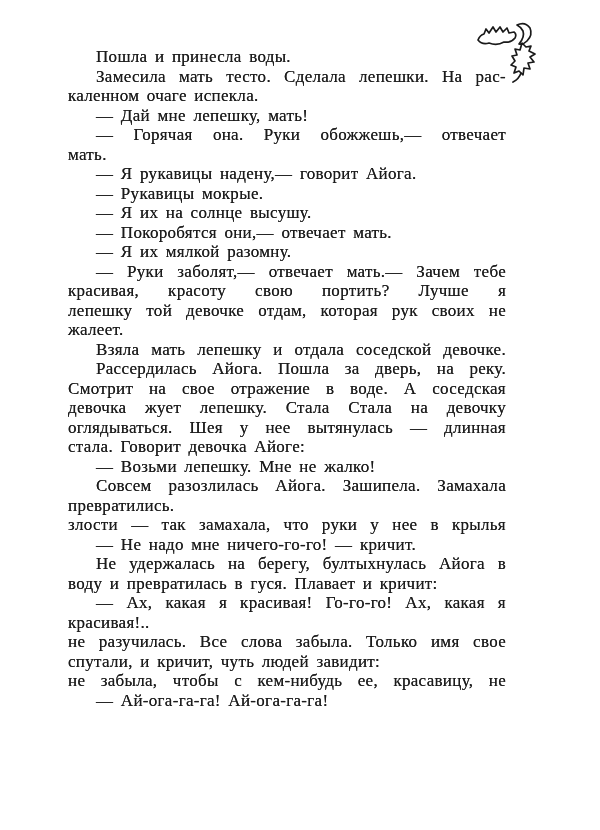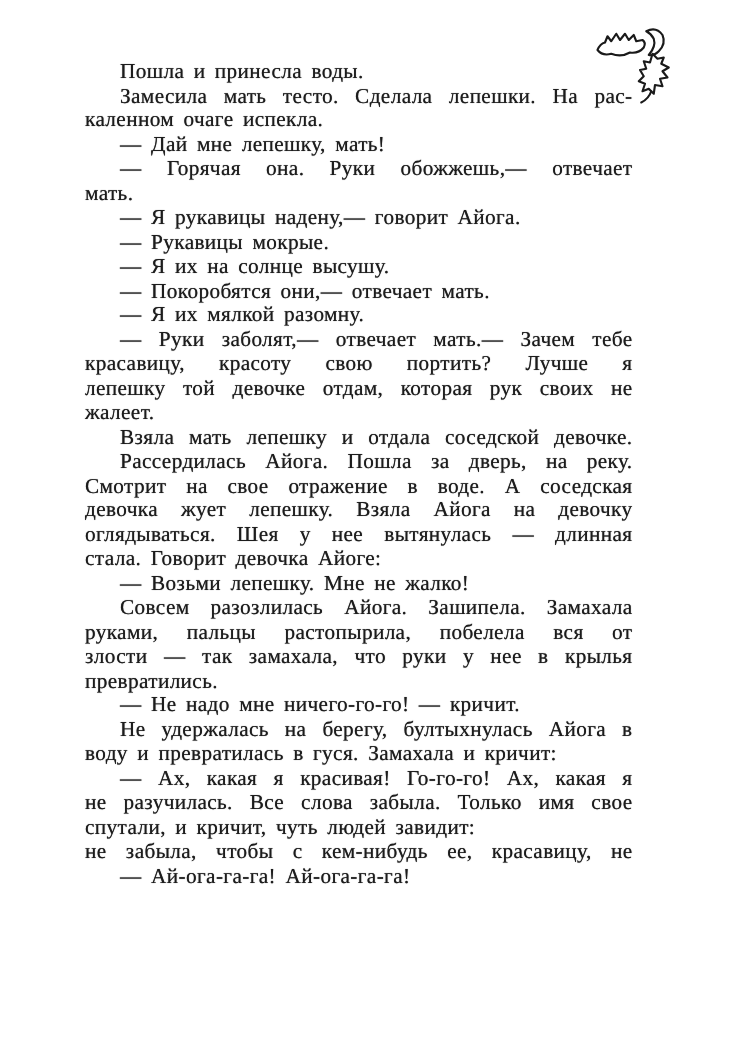--- a/index.html
+++ b/index.html
@@ -80,37 +80,37 @@
       <div class="line">каленном очаге испекла.</div>
       <div class="line indent">— Дай мне лепешку, мать!</div>
       <div class="line indent justify">— Горячая она. Руки обожжешь,— отвечает</div>
       <div class="line">мать.</div>
       <div class="line indent">— Я рукавицы надену,— говорит Айога.</div>
       <div class="line indent">— Рукавицы мокрые.</div>
       <div class="line indent">— Я их на солнце высушу.</div>
       <div class="line indent">— Покоробятся они,— отвечает мать.</div>
       <div class="line indent">— Я их мялкой разомну.</div>
       <div class="line indent justify">— Руки заболят,— отвечает мать.— Зачем тебе</div>
-      <div class="line justify">красавицу, красоту свою портить? Лучше я</div>
+      <div class="line justify">красивая, красоту свою портить? Лучше я</div>
       <div class="line justify">лепешку той девочке отдам, которая рук своих не</div>
       <div class="line">жалеет.</div>
       <div class="line indent justify">Взяла мать лепешку и отдала соседской девочке.</div>
       <div class="line indent justify">Рассердилась Айога. Пошла за дверь, на реку.</div>
       <div class="line justify">Смотрит на свое отражение в воде. А соседская</div>
-      <div class="line justify">девочка жует лепешку. Взяла Айога на девочку</div>
+      <div class="line justify">девочка жует лепешку. Стала Стала на девочку</div>
       <div class="line justify">оглядываться. Шея у нее вытянулась — длинная</div>
       <div class="line">стала. Говорит девочка Айоге:</div>
       <div class="line indent">— Возьми лепешку. Мне не жалко!</div>
       <div class="line indent justify">Совсем разозлилась Айога. Зашипела. Замахала</div>
-      <div class="line justify">руками, пальцы растопырила, побелела вся от</div>
+      <div class="line">превратились.</div>
       <div class="line justify">злости — так замахала, что руки у нее в крылья</div>
-      <div class="line">превратились.</div>
       <div class="line indent">— Не надо мне ничего-го-го! — кричит.</div>
       <div class="line indent justify">Не удержалась на берегу, бултыхнулась Айога в</div>
-      <div class="line">воду и превратилась в гуся. Замахала и кричит:</div>
+      <div class="line">воду и превратилась в гуся. Плавает и кричит:</div>
       <div class="line indent justify">— Ах, какая я красивая! Го-го-го! Ах, какая я</div>
+      <div class="line">красивая!..</div>
       <div class="line justify">не разучилась. Все слова забыла. Только имя свое</div>
       <div class="line">спутали, и кричит, чуть людей завидит:</div>
       <div class="line justify">не забыла, чтобы с кем-нибудь ее, красавицу, не</div>
       <div class="line indent">— Ай-ога-га-га! Ай-ога-га-га!</div>
     </div>
 
 </div>
 
 </body></html>

